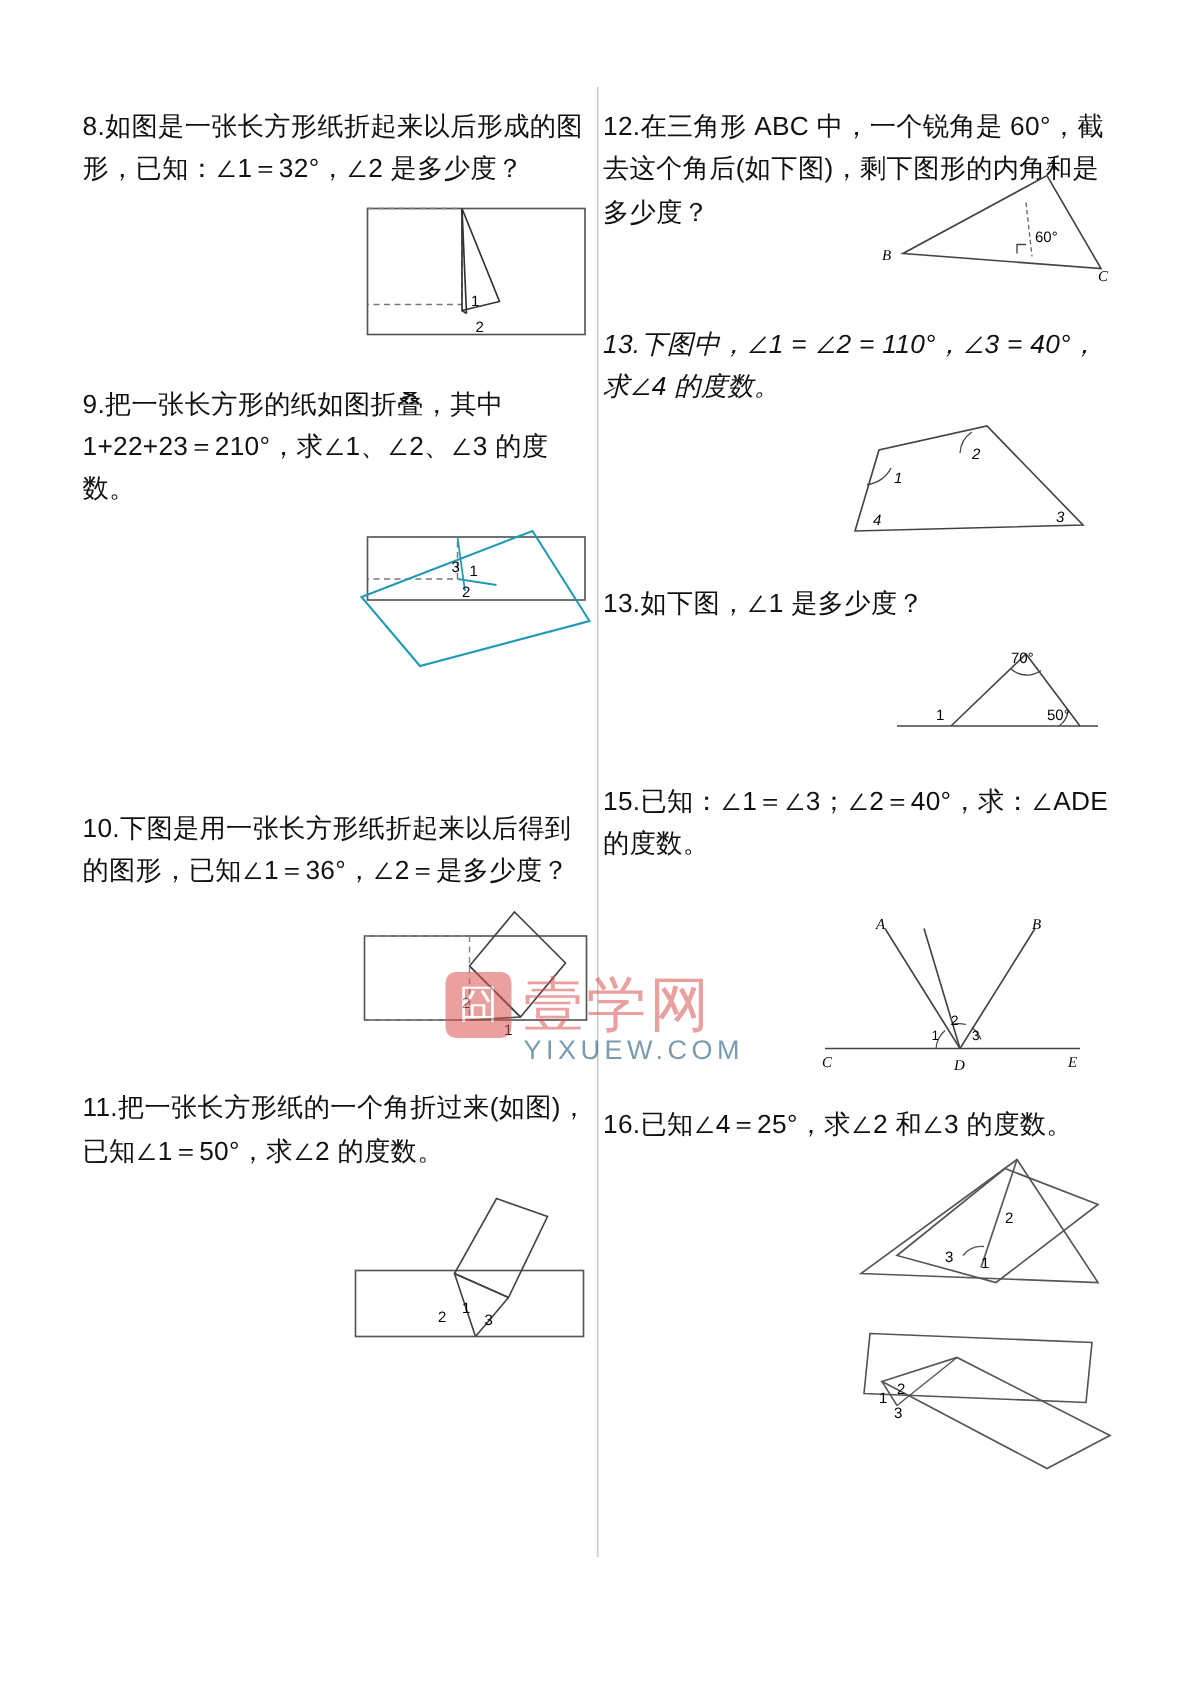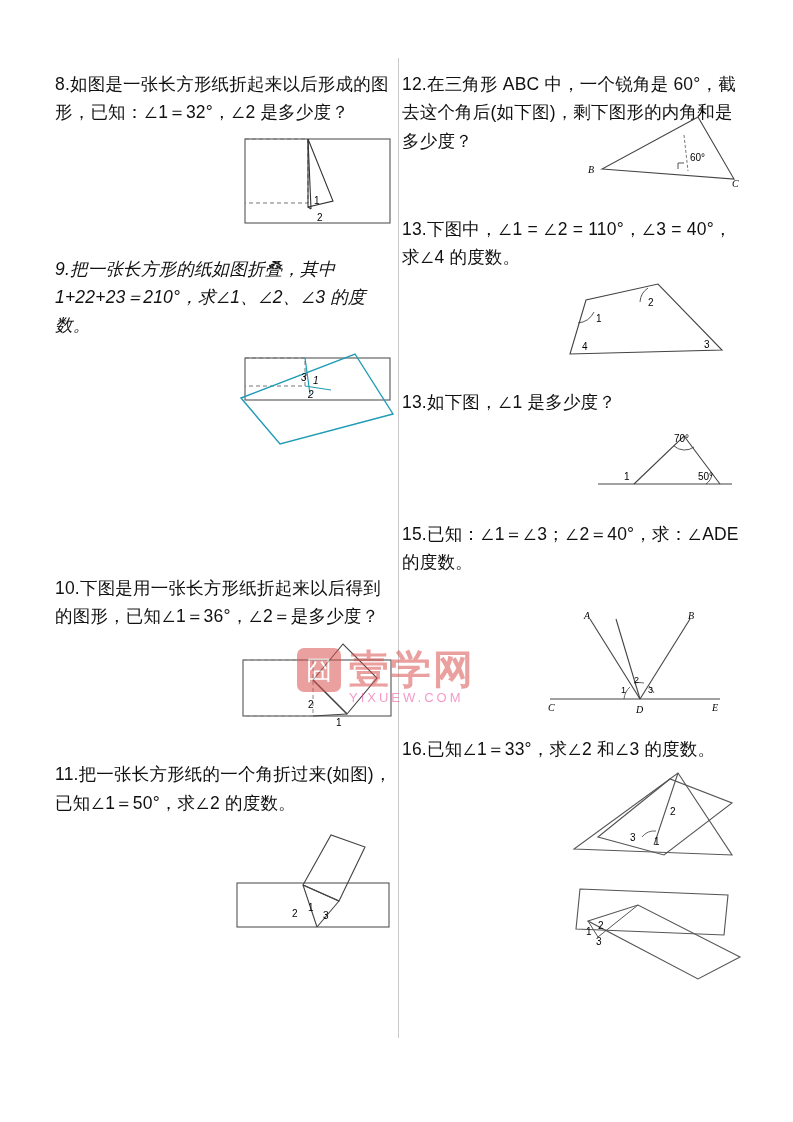--- a/index.html
+++ b/index.html
@@ -70,30 +70,30 @@
     color:#fff;
     font-size:26px;
     line-height:44px;
     text-align:center;
     font-family:"DejaVu Sans", sans-serif;
   }
   .wm-main {
     position:absolute;
     left:52px; top:2px;
     font-size:40px;
-    font-weight:bold;
+    font-weight:normal;
     color:#d9534f;
     letter-spacing:2px;
     font-family:"Liberation Sans", sans-serif;
   }
   .wm-sub {
     position:absolute;
     left:52px; top:50px;
-    font-size:13px;
-    color:#ec4899;
+    font-size:18px;
+    color:#0c4a6e;
     letter-spacing:3px;
   }
 </style>
 </head>
 <body>
 
 <div class="page">
 
   <div class="divider"></div>
 
@@ -107,37 +107,37 @@
           <path d="M190 6 L253 6 L253 70 L190 70" fill="none" stroke="#777" stroke-width="1" stroke-dasharray="4,3"></path>
           <path d="M253 6 L278 68 L253 74 Z" fill="none" stroke="#333" stroke-width="1.1"></path>
           <path d="M253 6 L256 76" fill="none" stroke="#333" stroke-width="1.1"></path>
           <path d="M253 74 L256 76" fill="none" stroke="#333" stroke-width="1.1"></path>
           <text x="259" y="71" font-size="10" font-family="Liberation Sans, sans-serif">1</text>
           <text x="262" y="88" font-size="10" font-family="Liberation Sans, sans-serif">2</text>
         </svg>
       </div>
     </div>
 
-    <div class="q" style="margin-top:14px;font-style:italic;">
+    <div class="q" style="margin-top:14px;">
       <div class="q-text">9.把一张长方形的纸如图折叠，其中 1+22+23＝210°，求∠1、∠2、∠3 的度数。</div>
       <div class="fig">
         <svg width="340" height="110" viewBox="0 0 340 110">
           <rect x="190" y="12" width="145" height="42" fill="none" stroke="#555" stroke-width="1.1"></rect>
           <path d="M190 12 L250 12 L250 40 L190 40" fill="none" stroke="#777" stroke-width="1" stroke-dasharray="4,3"></path>
           <polygon points="186,52 300,8 338,68 225,98" fill="none" stroke="#1f9cb5" stroke-width="1.4"></polygon>
           <path d="M250 12 L255 48" fill="none" stroke="#1f9cb5" stroke-width="1.2"></path>
           <path d="M250 40 L276 44" fill="none" stroke="#1f9cb5" stroke-width="1.2"></path>
           <text x="246" y="35" font-size="10" font-family="Liberation Sans, sans-serif">3</text>
           <text x="258" y="38" font-size="10" font-family="Liberation Sans, sans-serif">1</text>
           <text x="253" y="52" font-size="10" font-family="Liberation Sans, sans-serif">2</text>
         </svg>
       </div>
     </div>
 
-    <div class="q" style="margin-top:118px;">
+    <div class="q" style="margin-top:82px;">
       <div class="q-text">10.下图是用一张长方形纸折起来以后得到的图形，已知∠1＝36°，∠2＝是多少度？</div>
       <div class="fig">
         <svg width="340" height="110" viewBox="0 0 340 110">
           <rect x="188" y="24" width="148" height="56" fill="none" stroke="#555" stroke-width="1.1"></rect>
           <path d="M188 24 L258 24 L258 80 L188 80" fill="none" stroke="#888" stroke-width="1" stroke-dasharray="4,3"></path>
           <polygon points="258,44 288,8 322,42 292,78" fill="none" stroke="#444" stroke-width="1.1"></polygon>
           <path d="M258 44 L292 78" fill="none" stroke="#444" stroke-width="1.1"></path>
           <path d="M258 80 L292 78" fill="none" stroke="#444" stroke-width="1.1"></path>
           <text x="253" y="72" font-size="10" font-family="Liberation Sans, sans-serif">2</text>
           <text x="281" y="90" font-size="10" font-family="Liberation Sans, sans-serif">1</text>
@@ -173,21 +173,21 @@
           <path d="M282 44 L286 80" fill="none" stroke="#666" stroke-width="0.9" stroke-dasharray="3,2"></path>
           <path d="M276 78 L276 72 L282 72" fill="none" stroke="#444" stroke-width="0.9"></path>
           <text x="296" y="22" font-size="10" font-style="italic" font-family="Liberation Serif, serif">A</text>
           <text x="186" y="82" font-size="10" font-style="italic" font-family="Liberation Serif, serif">B</text>
           <text x="330" y="96" font-size="10" font-style="italic" font-family="Liberation Serif, serif">C</text>
           <text x="288" y="70" font-size="10" font-family="Liberation Sans, sans-serif">60°</text>
         </svg>
       </div>
     </div>
 
-    <div class="q" style="margin-top:10px;">
+    <div class="q" style="margin-top:10px;font-style:italic;">
       <div class="q-text">13.下图中，∠1 = ∠2 = 110°，∠3 = 40°，求∠4 的度数。</div>
       <div class="fig">
         <svg width="340" height="96" viewBox="0 0 340 96">
           <polygon points="168,76 184,22 256,6 320,72" fill="none" stroke="#444" stroke-width="1.1"></polygon>
           <path d="M176 45 A20 20 0 0 0 192 34" fill="none" stroke="#444" stroke-width="0.9"></path>
           <path d="M246 10 A18 18 0 0 0 238 24" fill="none" stroke="#444" stroke-width="0.9"></path>
           <text x="194" y="44" font-size="10" font-family="Liberation Sans, sans-serif">1</text>
           <text x="246" y="28" font-size="10" font-family="Liberation Sans, sans-serif">2</text>
           <text x="180" y="72" font-size="10" font-family="Liberation Sans, sans-serif">4</text>
           <text x="302" y="70" font-size="10" font-family="Liberation Sans, sans-serif">3</text>
@@ -227,21 +227,21 @@
           <text x="234" y="102" font-size="10" font-style="italic" font-family="Liberation Serif, serif">D</text>
           <text x="310" y="100" font-size="10" font-style="italic" font-family="Liberation Serif, serif">E</text>
           <text x="219" y="82" font-size="9" font-family="Liberation Sans, sans-serif">1</text>
           <text x="232" y="72" font-size="9" font-family="Liberation Sans, sans-serif">2</text>
           <text x="246" y="82" font-size="9" font-family="Liberation Sans, sans-serif">3</text>
         </svg>
       </div>
     </div>
 
     <div class="q" style="margin-top:2px;">
-      <div class="q-text">16.已知∠1＝33°，求∠2 和∠3 的度数。</div>
+      <div class="q-text">16.已知∠4＝25°，求∠2 和∠3 的度数。</div>
       <div class="fig">
         <svg width="340" height="96" viewBox="0 0 340 96">
           <polygon points="196,68 268,10 330,34 262,86" fill="none" stroke="#555" stroke-width="1.1"></polygon>
           <path d="M172 80 L330 86 L276 4 Z" fill="none" stroke="#555" stroke-width="1.1"></path>
           <path d="M276 4 L252 76" fill="none" stroke="#555" stroke-width="1.1"></path>
           <path d="M240 68 A16 16 0 0 1 254 62" fill="none" stroke="#555" stroke-width="0.9"></path>
           <text x="268" y="46" font-size="10" font-family="Liberation Sans, sans-serif">2</text>
           <text x="228" y="72" font-size="10" font-family="Liberation Sans, sans-serif">3</text>
           <text x="252" y="76" font-size="10" font-family="Liberation Sans, sans-serif">1</text>
         </svg>

